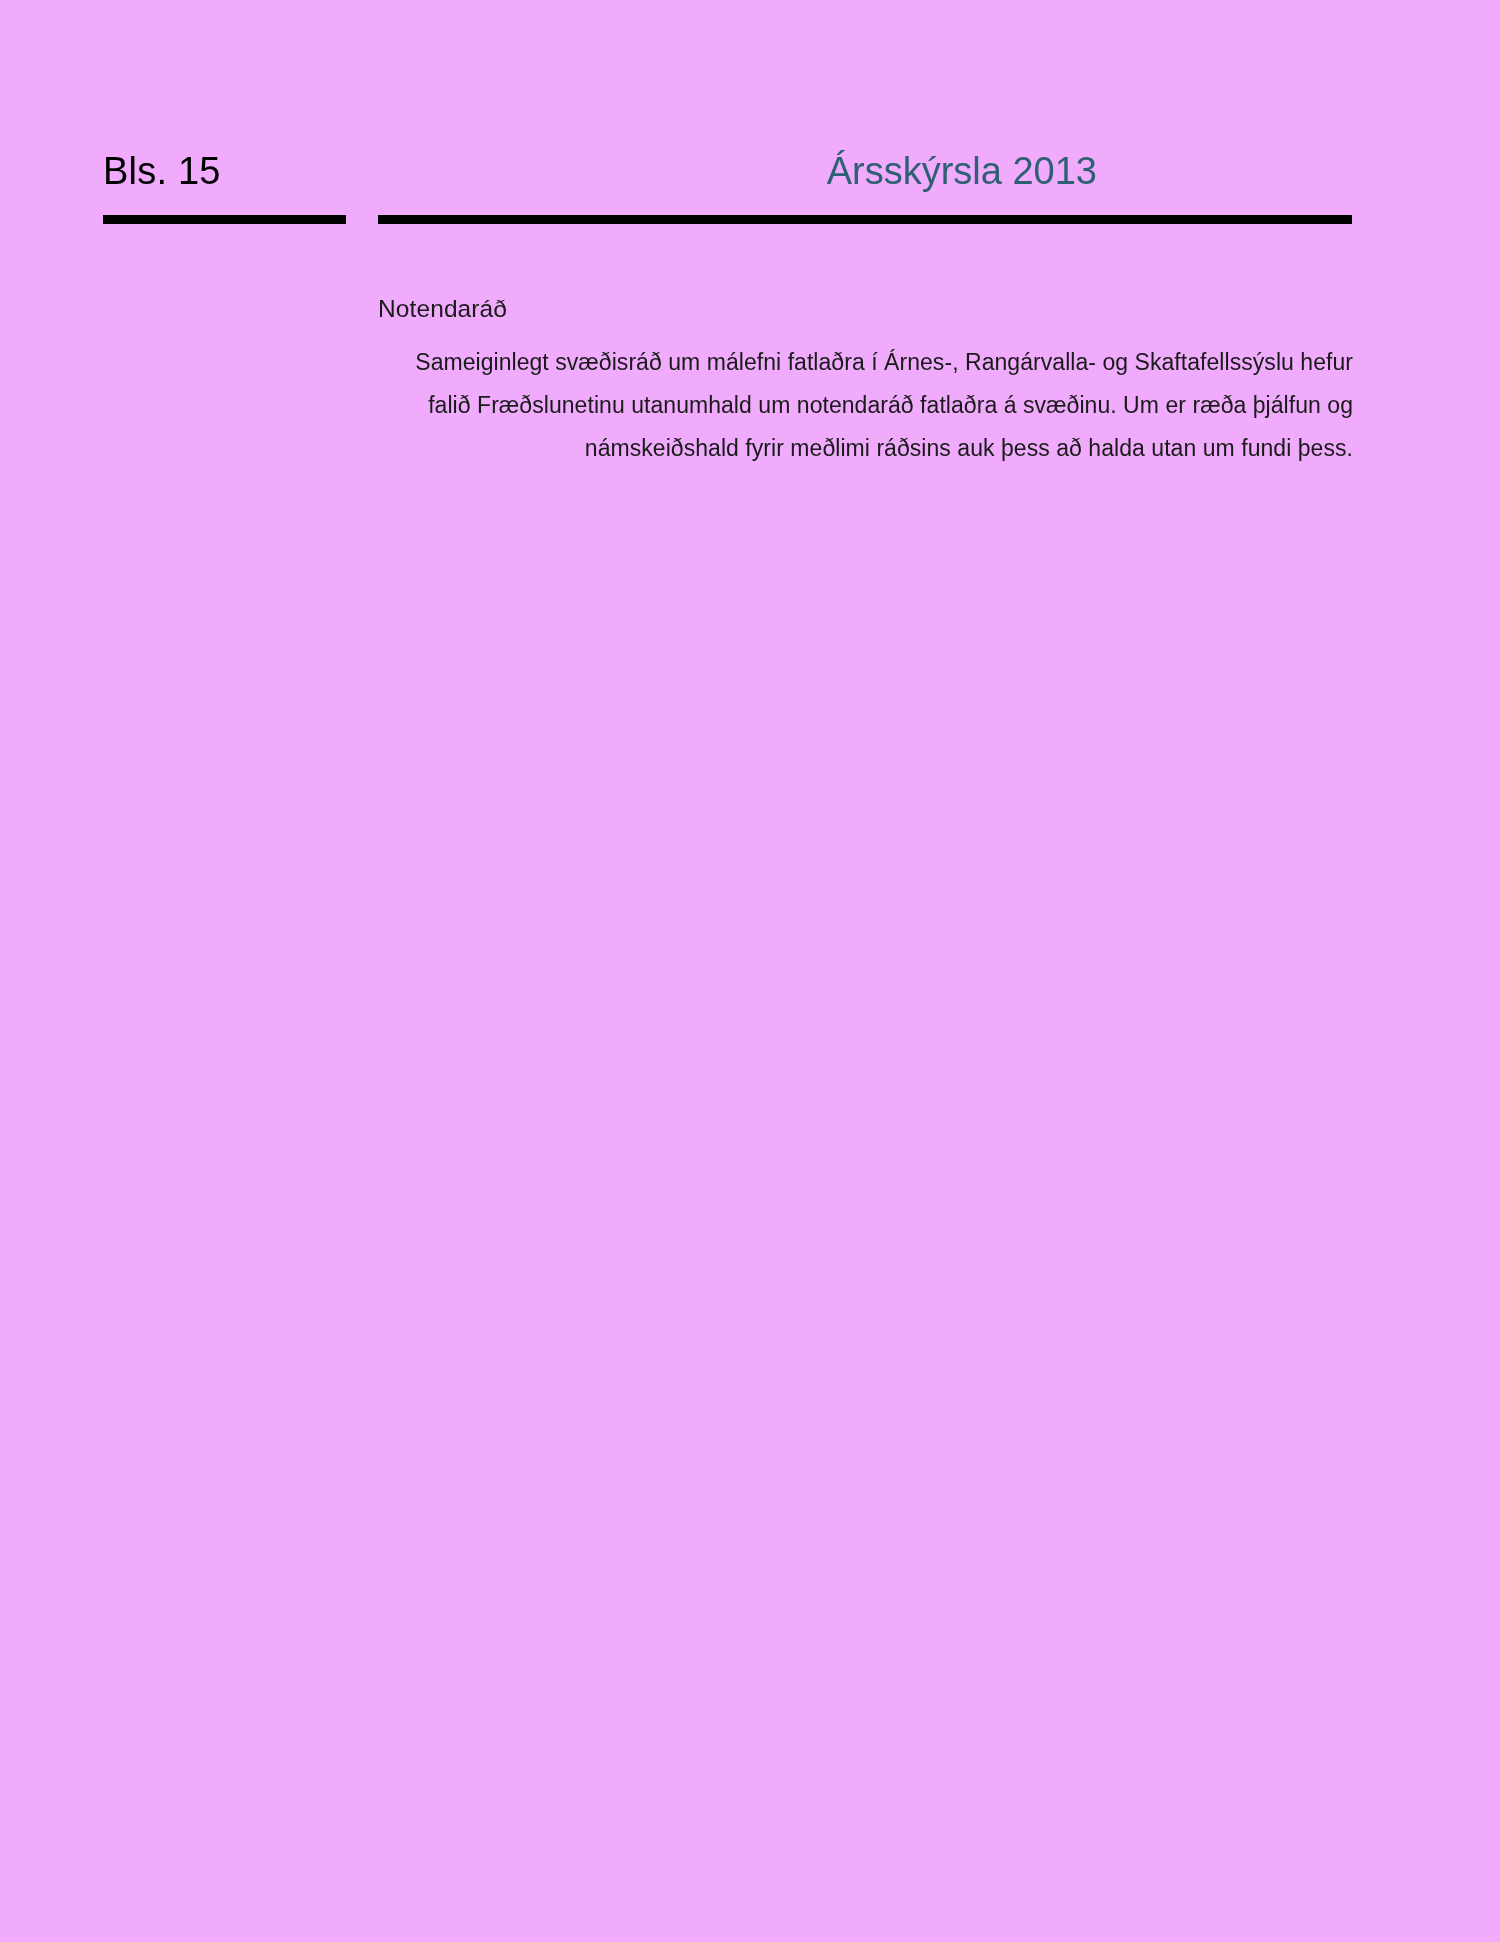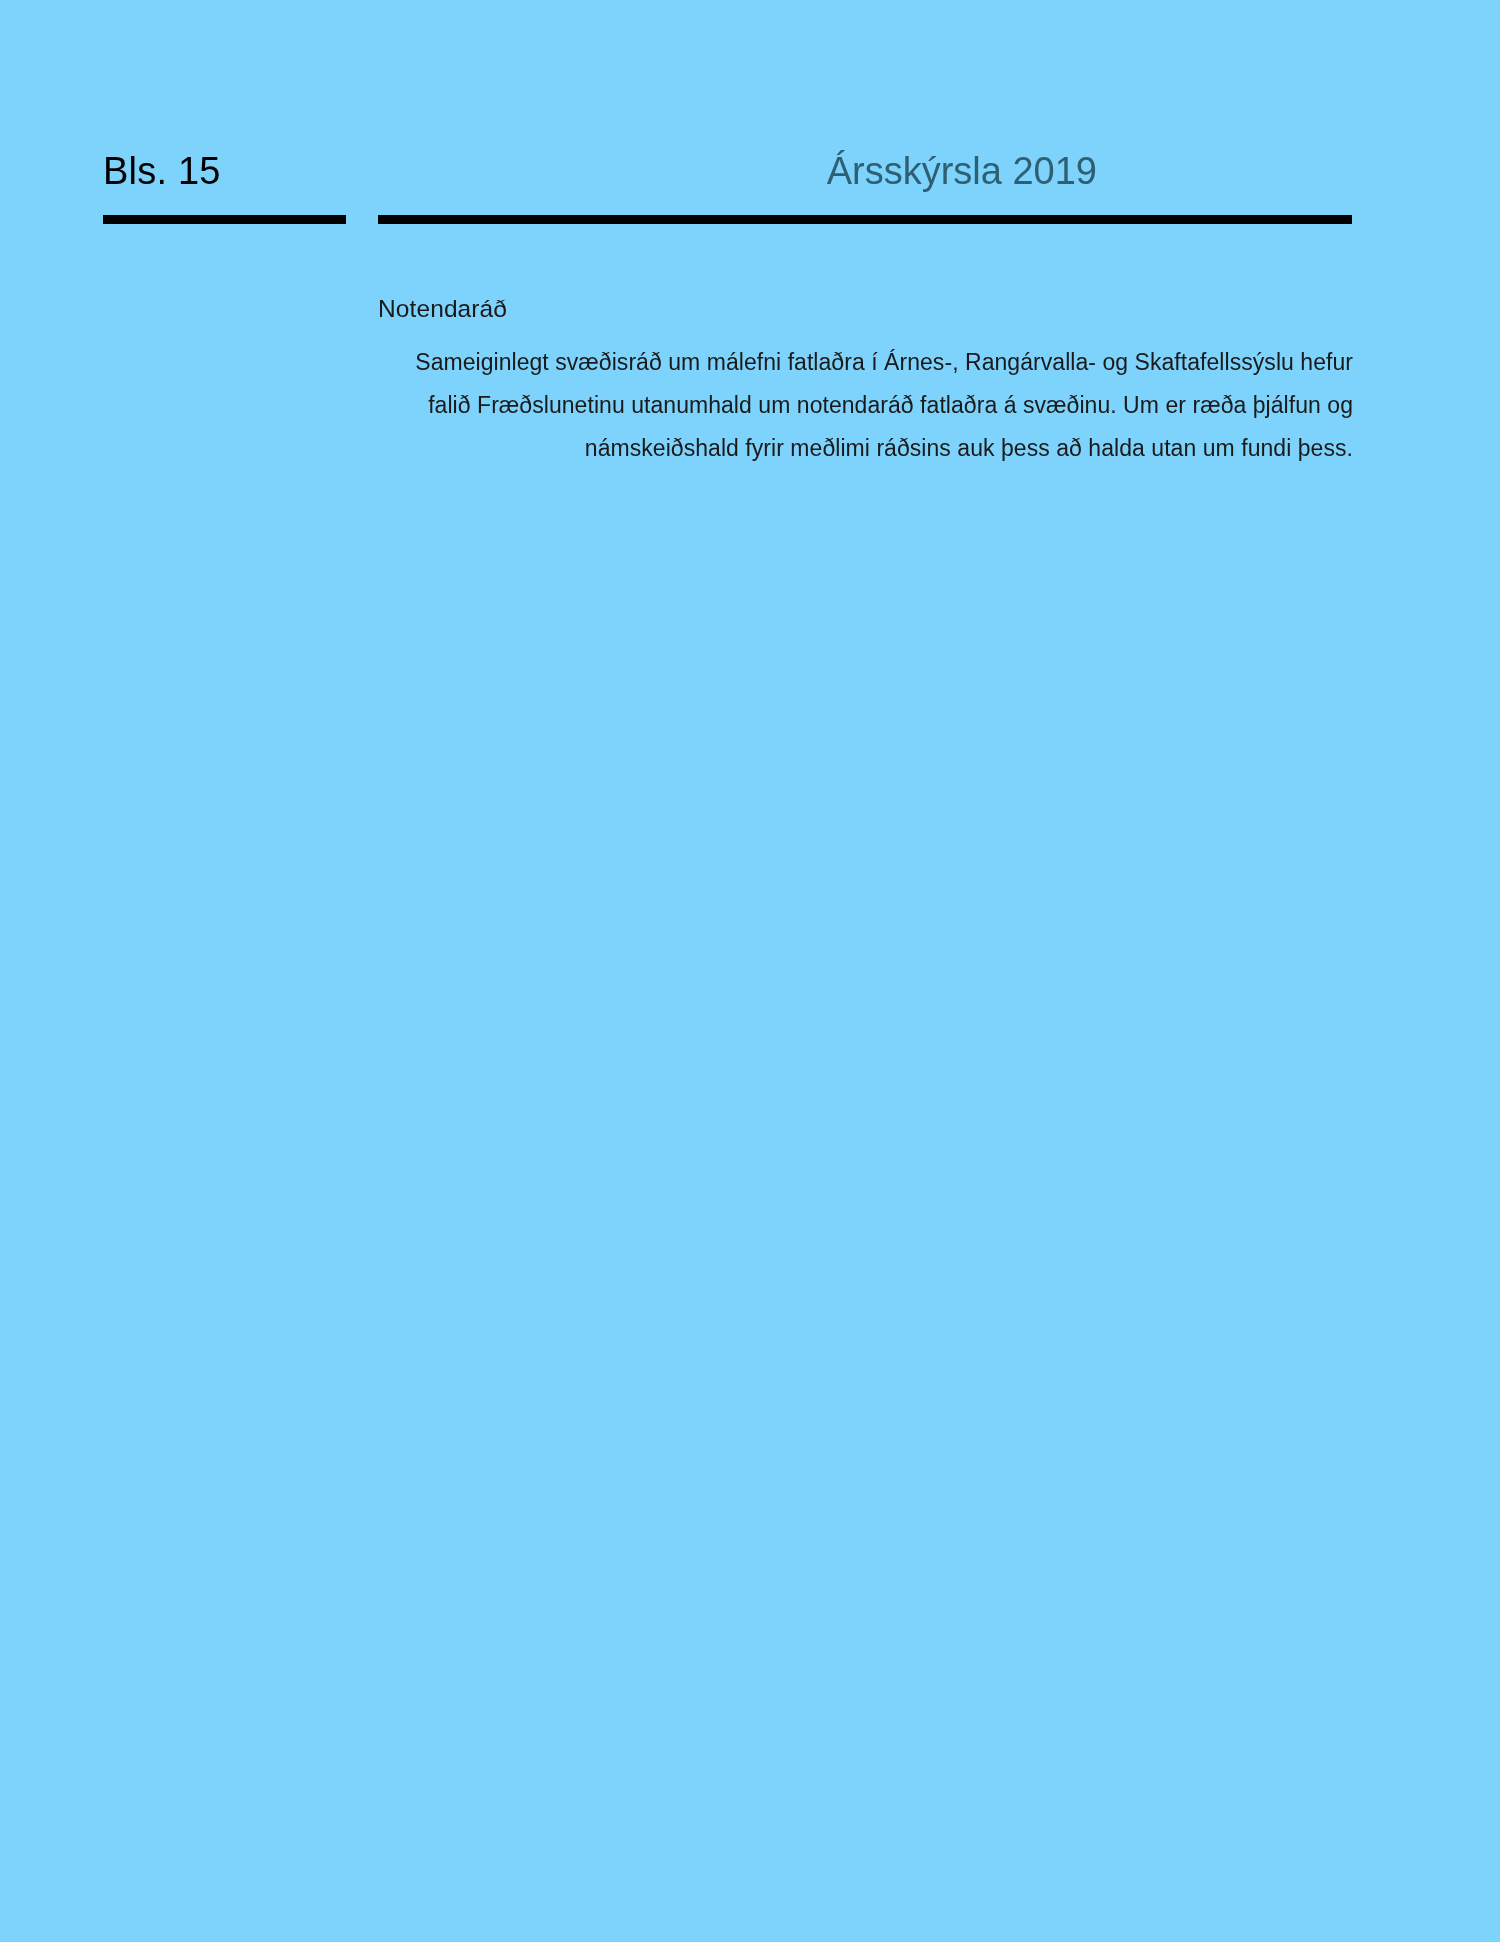--- a/index.html
+++ b/index.html
@@ -12,21 +12,21 @@
     height: 1942px;
     font-family: "Liberation Sans", sans-serif;
     color: #1a1a1a;
     position: relative;
     overflow: hidden;
   }
 
   .page {
     position: absolute;
     inset: 0;
-    background: #7dd3fc;
+    background: #f0abfc;
   }
 
   
   .header {
     position: absolute;
     top: 148px;
     left: 0;
     right: 0;
     height: 70px;
   }
@@ -101,21 +101,21 @@
     margin-bottom: 0;
   }
 </style>
 </head>
 <body>
 
 <div class="page">
 
   <div class="header">
     <div class="page-number">Bls. 15</div>
-    <div class="report-title">Ársskýrsla 2019</div>
+    <div class="report-title">Ársskýrsla 2013</div>
     <div class="rule-left"></div>
     <div class="rule-right"></div>
   </div>
 
   <div class="content">
     <h2 class="section-heading">Notendaráð</h2>
     <p class="para">Sameiginlegt svæðisráð um málefni fatlaðra í Árnes-, Rangárvalla- og Skaftafellssýslu hefur falið Fræðslunetinu utanumhald um notendaráð fatlaðra á svæðinu. Um er ræða þjálfun og námskeiðshald fyrir meðlimi ráðsins auk þess að halda utan um fundi þess.</p>
   </div>
 
 </div>

